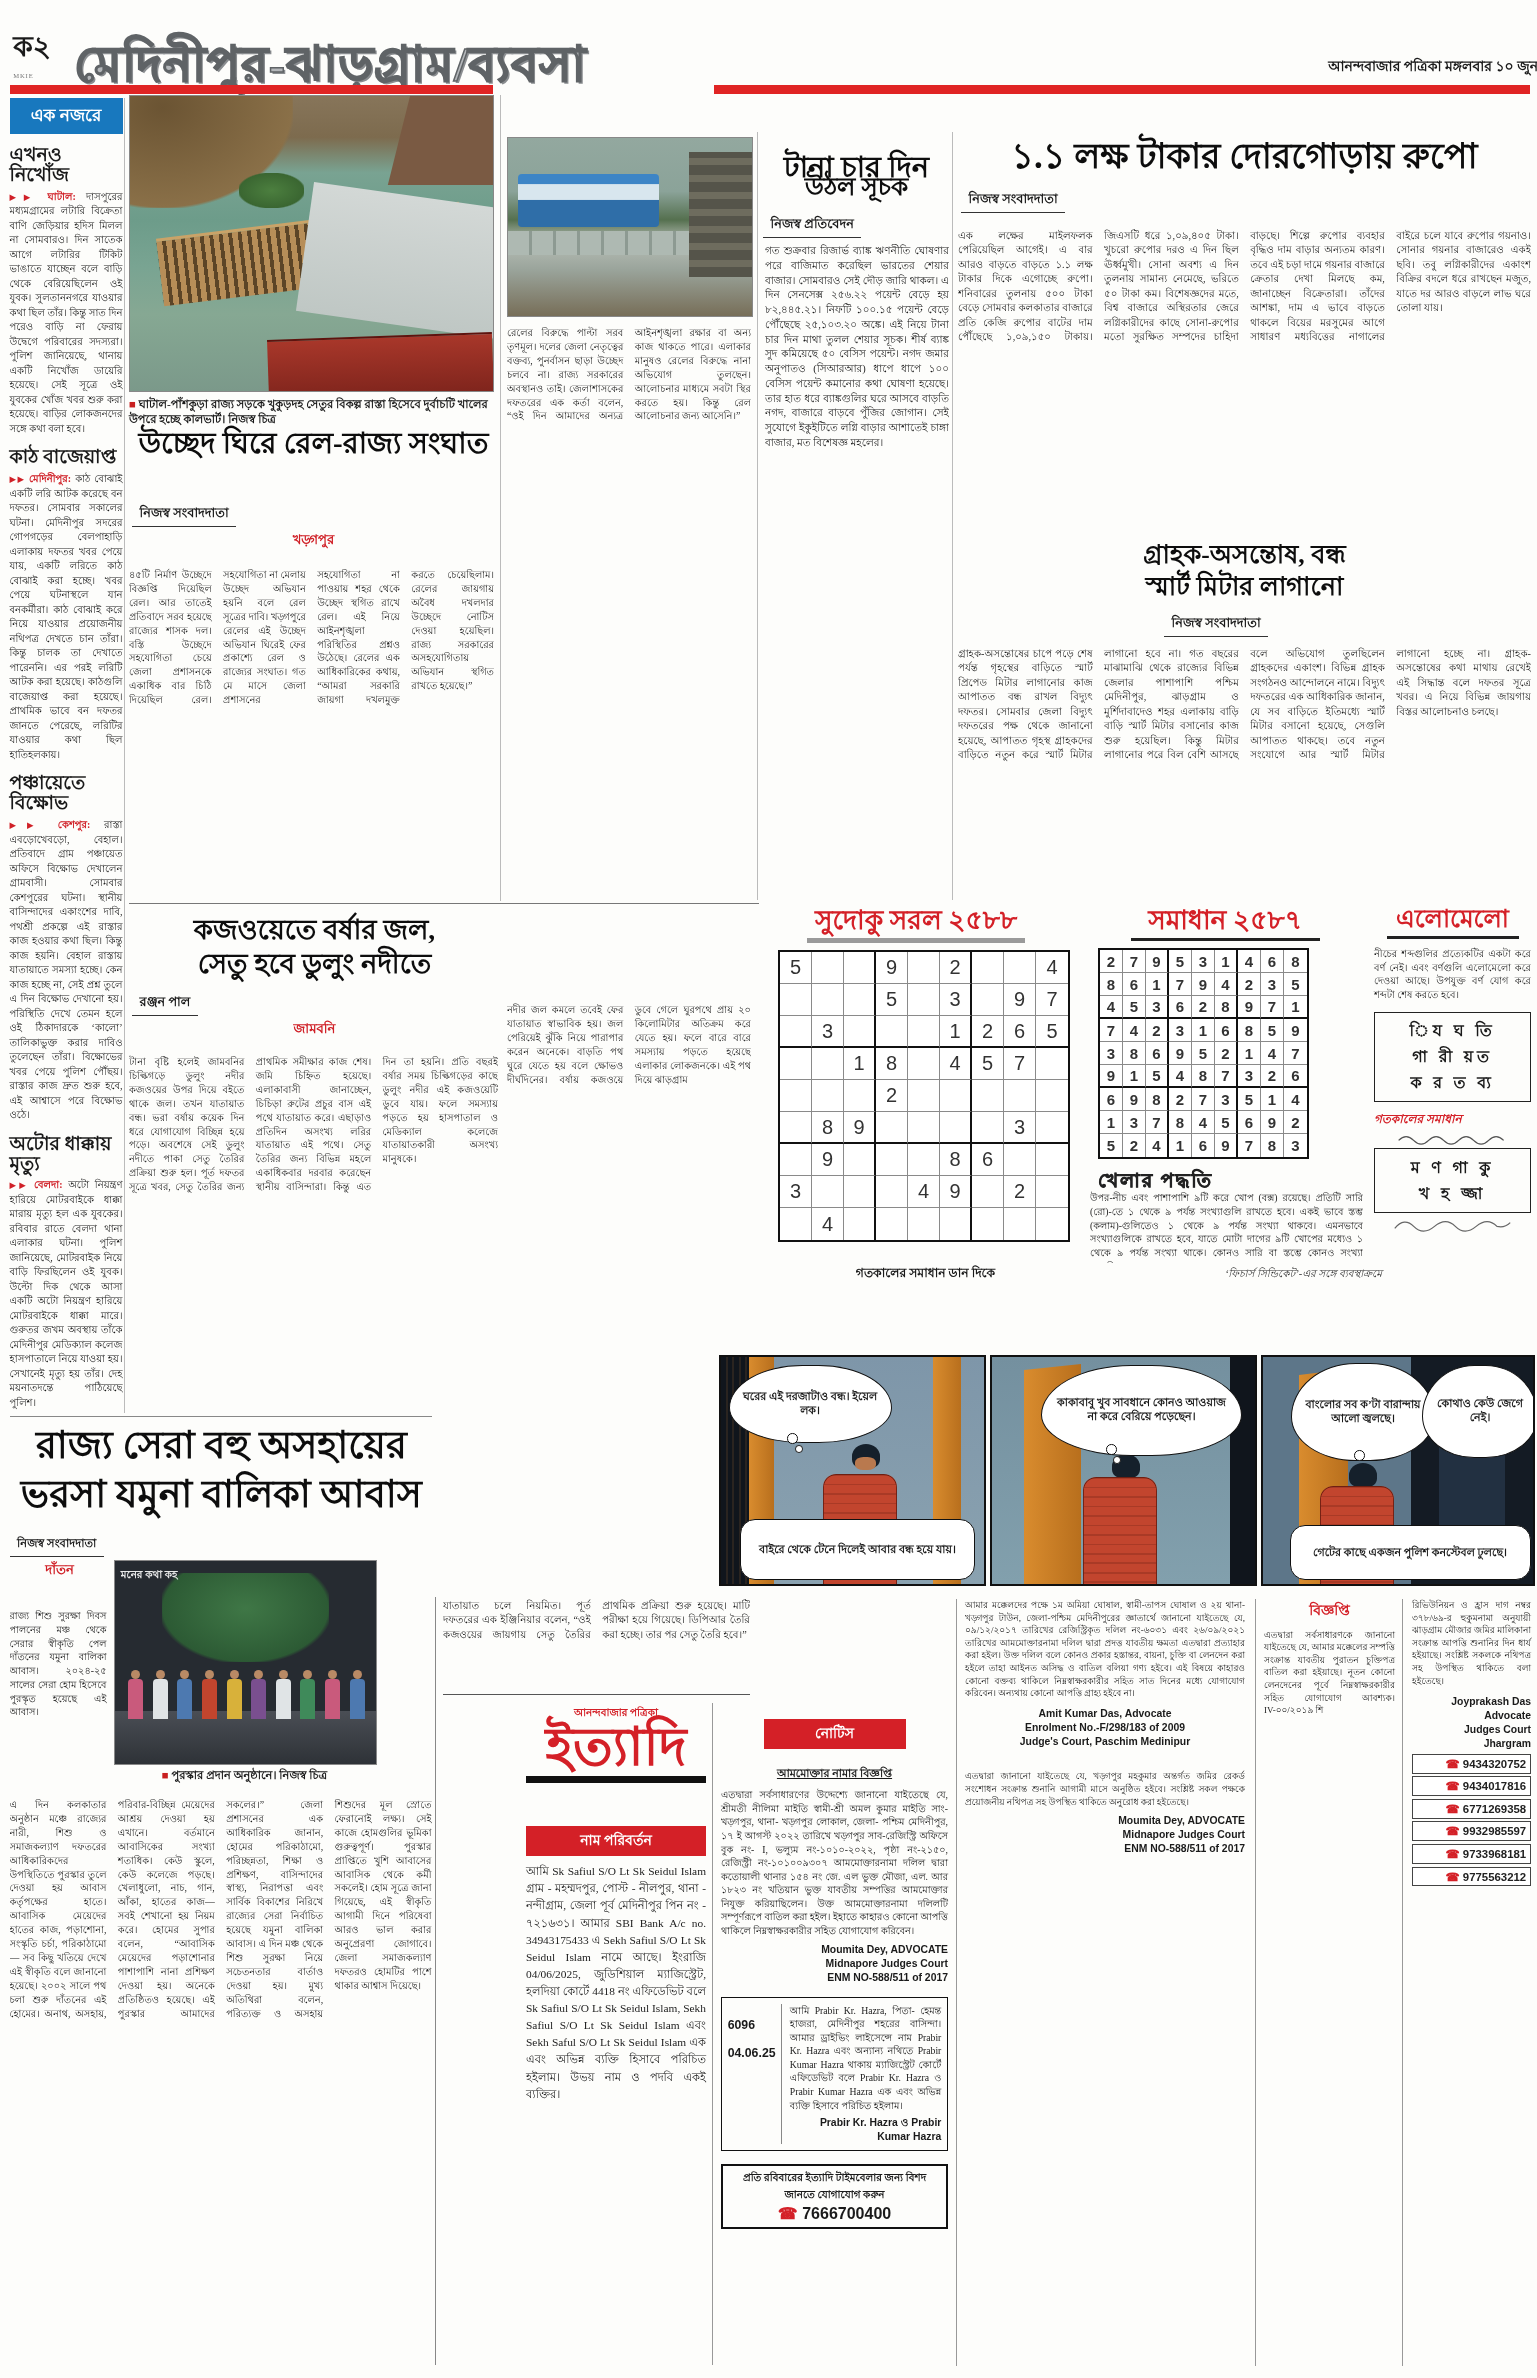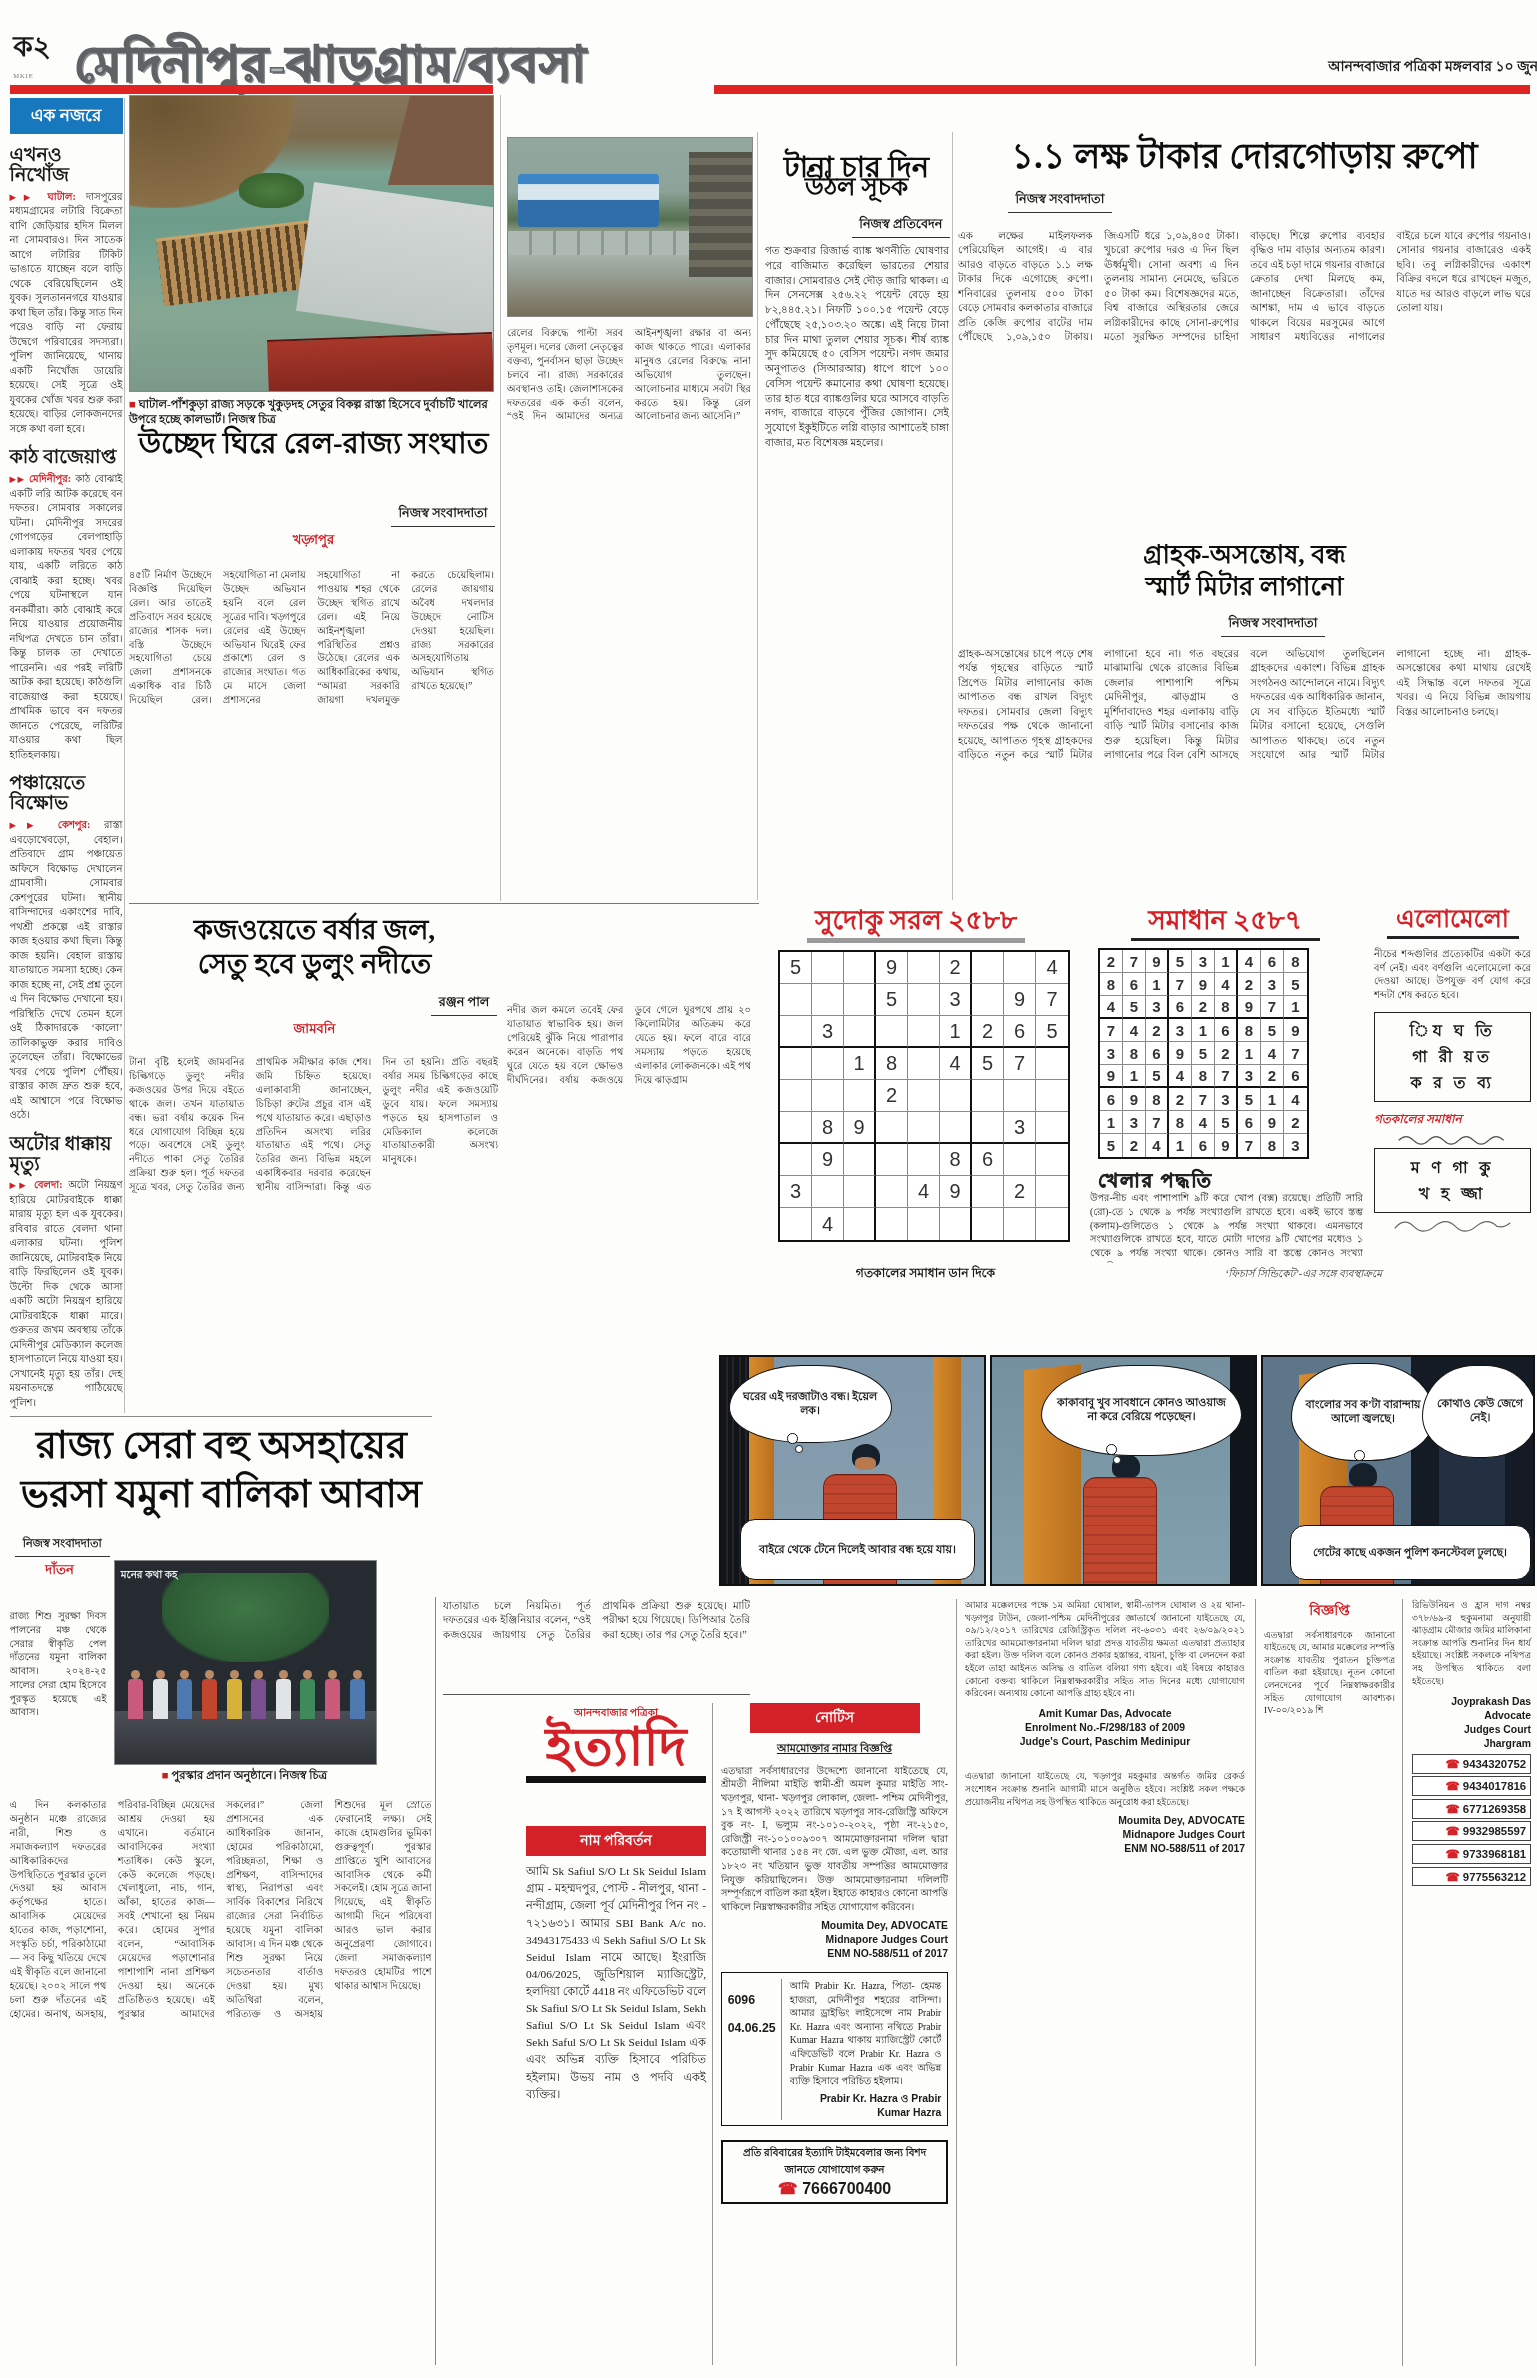--- a/index.html
+++ b/index.html
@@ -6,21 +6,21 @@
   .page{position:relative;width:1538px;height:2378px;background:#fdfdfb;margin:0 auto;overflow:hidden;
         font-family:"Liberation Serif","DejaVu Sans",serif;color:#1a1a1a}
   .abs{position:absolute}
   .vr{position:absolute;width:0.9px;background:#bbb}
   .hr{position:absolute;height:1.9px;background:#222}
   .jtext{font-size:10.2px;line-height:1.42;text-align:justify;color:#1c1c1c}
   .cols2{column-count:2;column-gap:11.4px}
   .cols3{column-count:3;column-gap:11.4px}
   .cols4{column-count:4;column-gap:11.4px}
   .headline{font-weight:700;color:#0d0d0d;line-height:1.08;text-align:center}
-  .byline{font-weight:700;font-size:12.8px;text-align:right}
+  .byline{font-weight:700;font-size:12.8px;text-align:left}
   .byline .by{display:inline-block;border-bottom:1.4px solid #333;padding:0 7.6px 1.9px}
   .place-red{color:#d02027;font-weight:700;font-size:13.2px;text-align:center;margin-top:2.8px}
   
   .edition{font-size:28px;font-weight:700}
   .edition-code{font-size:6.6px;color:#777;letter-spacing:0.9px}
   .masthead{font-size:49px;font-weight:700;color:#b4b7ba;-webkit-text-stroke:1.5px #5f6366;
             text-shadow:1.9px 1.9px 0 #8a8d90;letter-spacing:0.9px;white-space:nowrap}
   .dateline{font-size:14px;font-weight:700;text-align:right}
   .red-rule{position:absolute;background:#e02424}
   
@@ -501,21 +501,21 @@
     <div class="etyadi-bar"></div>
   </div>
   <div class="abs" style="left:526px;top:1826px;width:180px">
     <div class="red-head">নাম পরিবর্তন</div>
     <div class="jtext" style="margin-top:7.6px;font-size:11.4px;line-height:1.5">আমি Sk Safiul S/O Lt Sk Seidul Islam গ্রাম - মহম্মদপুর, পোস্ট - নীলপুর, থানা - নন্দীগ্রাম, জেলা পূর্ব মেদিনীপুর পিন নং - ৭২১৬৩১। আমার SBI Bank A/c no. 34943175433 এ Sekh Safiul S/O Lt Sk Seidul Islam নামে আছে। ইংরাজি 04/06/2025, জুডিশিয়াল ম্যাজিস্ট্রেট, হলদিয়া কোর্টে 4418 নং এফিডেভিট বলে Sk Safiul S/O Lt Sk Seidul Islam, Sekh Safiul S/O Lt Sk Seidul Islam এবং Sekh Saful S/O Lt Sk Seidul Islam এক এবং অভিন্ন ব্যক্তি হিসাবে পরিচিত হইলাম। উভয় নাম ও পদবি একই ব্যক্তির।</div>
   </div>
 
   <div class="vr" style="left:712px;top:1703px;height:662px;background:#999"></div>
 
   <div class="abs" style="left:721px;top:1703px;width:227px">
-    <div class="red-head" style="width:170px;margin:0 auto">নোটিস</div>
+    <div class="red-head" style="width:142px;margin:16px auto">নোটিস</div>
     <div class="und" style="margin-top:7.6px">আমমোক্তার নামার বিজ্ঞপ্তি</div>
     <div class="cl-small" style="margin-top:4.7px;font-size:9.7px">এতদ্বারা সর্বসাধারণের উদ্দেশ্যে জানানো যাইতেছে যে, শ্রীমতী নীলিমা মাইতি স্বামী-শ্রী অমল কুমার মাইতি সাং- খড়্গপুর, থানা- খড়্গপুর লোকাল, জেলা- পশ্চিম মেদিনীপুর, ১৭ ই আগস্ট ২০২২ তারিখে খড়্গপুর সাব-রেজিস্ট্রি অফিসে বুক নং- I, ভল্যুম নং-১০১০-২০২২, পৃষ্ঠা নং-২১৫০, রেজিস্ট্রী নং-১০১০০৯৩০৭ আমমোক্তারনামা দলিল দ্বারা কতোয়ালী থানার ১৫৪ নং জে. এল ভুক্ত মৌজা, এল. আর ১৮২৩ নং খতিয়ান ভুক্ত যাবতীয় সম্পত্তির আমমোক্তার নিযুক্ত করিয়াছিলেন। উক্ত আমমোক্তারনামা দলিলটি সম্পূর্ণরূপে বাতিল করা হইল। ইহাতে কাহারও কোনো আপত্তি থাকিলে নিম্নস্বাক্ষরকারীর সহিত যোগাযোগ করিবেন।</div>
     <div class="sig" style="margin-top:5.7px">
       <div>Moumita Dey, ADVOCATE</div>
       <div>Midnapore Judges Court</div>
       <div>ENM NO-588/511 of 2017</div>
     </div>
     <div class="serialbox" style="margin-top:11.4px">
       <div class="serialnum">
         <span>6096</span><br>

